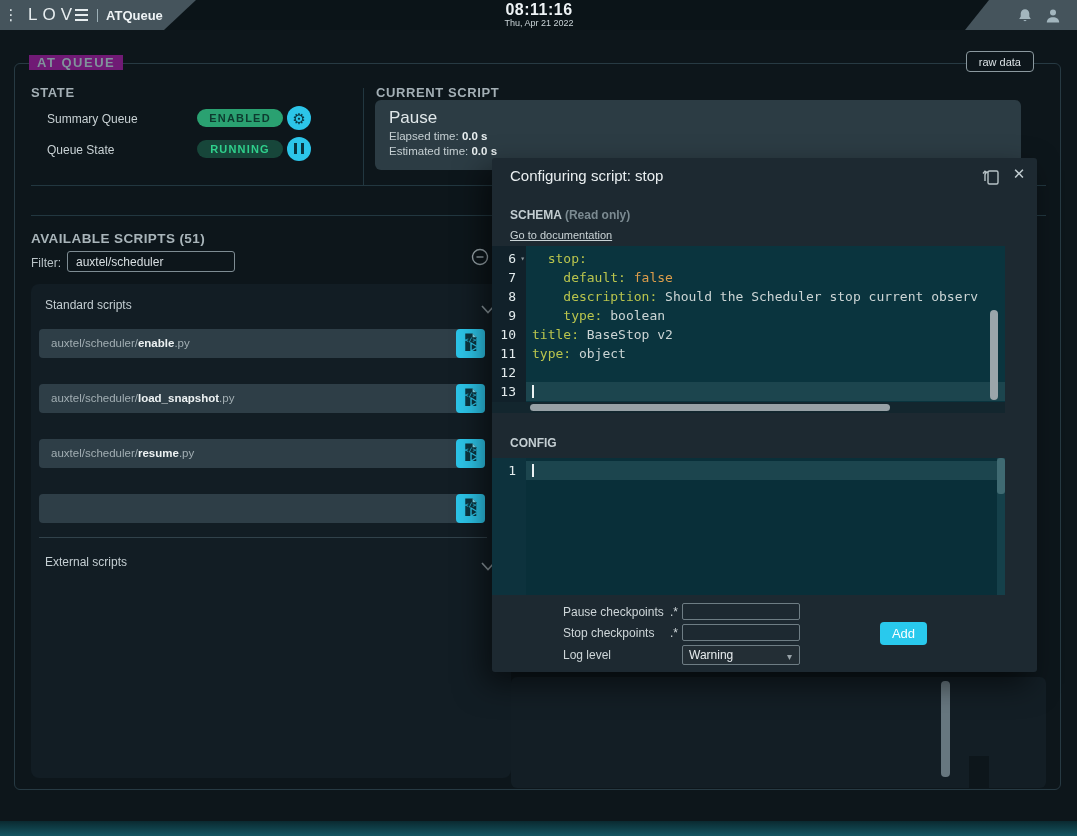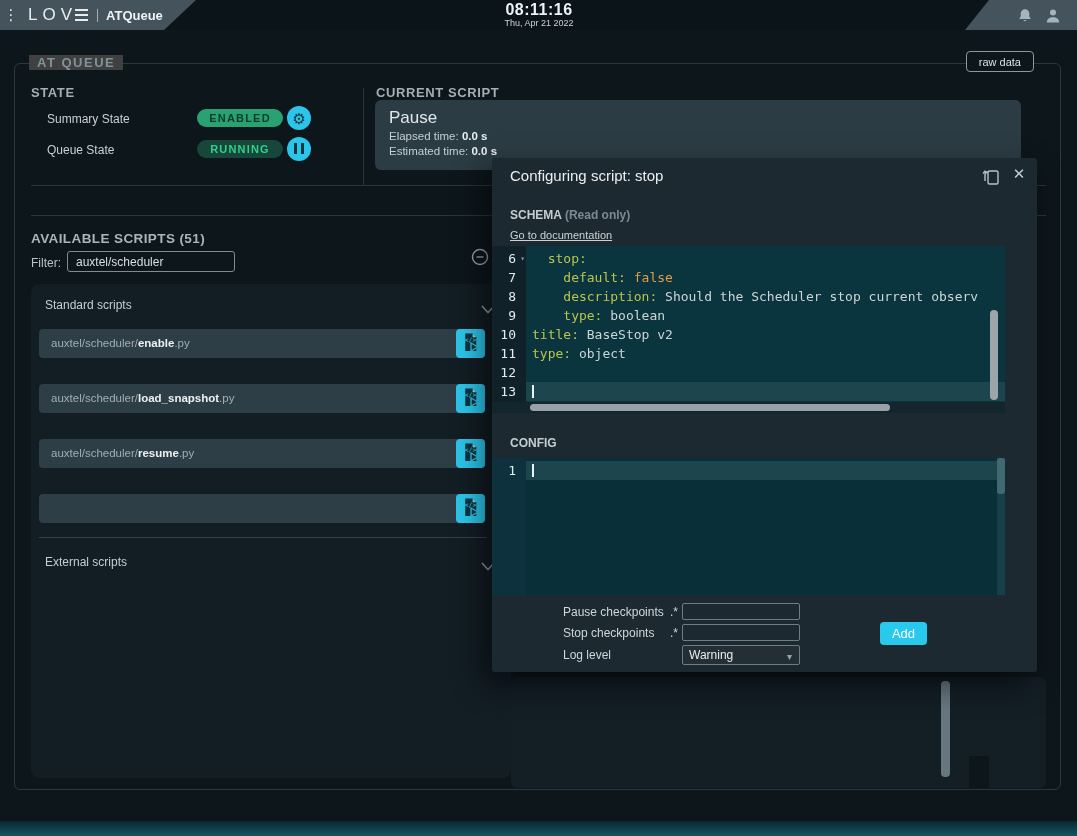--- a/index.html
+++ b/index.html
@@ -25,21 +25,21 @@
   .tb-icon { width:16px; height:15px; cursor:pointer; }
   .tb-icon svg { display:block; }
 
   
   #footer { position:absolute; left:0; bottom:0; width:1077px; height:15px;
     background:linear-gradient(180deg,#0a2930 0%,#145561 100%); }
 
   
   #queue-panel { position:absolute; left:14px; top:63px; width:1047px; height:727px;
     border:1px solid #273a43; border-radius:6px; }
-  #legend { position:absolute; left:14px; top:-9px; background:#404040; padding:0 8px;
+  #legend { position:absolute; left:14px; top:-9px; background:#701a75; padding:0 8px;
     color:#80939b; font-size:13px; font-weight:700; letter-spacing:1.5px; }
   #raw-data-btn { position:absolute; right:26px; top:-13px; height:21px; padding:0 12px;
     background:#0d161b; border:1px solid #8b999f; border-radius:4px; color:#dae1e4; font-size:11px; cursor:pointer;
     font-family:inherit; }
 
   
   #state-title { position:absolute; left:16px; top:21px; color:#a3afb5; font-size:13px; font-weight:700; letter-spacing:.6px; }
   .state-label { position:absolute; left:32px; color:#c8d1d4; font-size:12px; }
   #summary-label { top:48px; } #queue-label { top:79px; }
   .badge { position:absolute; left:182px; width:86px; height:18px; border-radius:9px;
@@ -177,21 +177,21 @@
           </svg>
       </span>
     </div>
   </div>
 
   <div id="queue-panel">
     <span id="legend">AT QUEUE</span>
     <button id="raw-data-btn">raw data</button>
 
     <div id="state-title">STATE</div>
-    <div id="summary-label" class="state-label">Summary State</div>
+    <div id="summary-label" class="state-label">Summary Queue</div>
     <div id="badge-enabled" class="badge">ENABLED</div>
     <button id="gear-btn" class="round-btn">
         <span>⚙</span>
       </button>
     <div id="queue-label" class="state-label">Queue State</div>
     <div id="badge-running" class="badge">RUNNING</div>
     <button id="pause-btn" class="round-btn">
         <span><span class="bar"></span><span class="bar"></span></span>
       </button>
 

